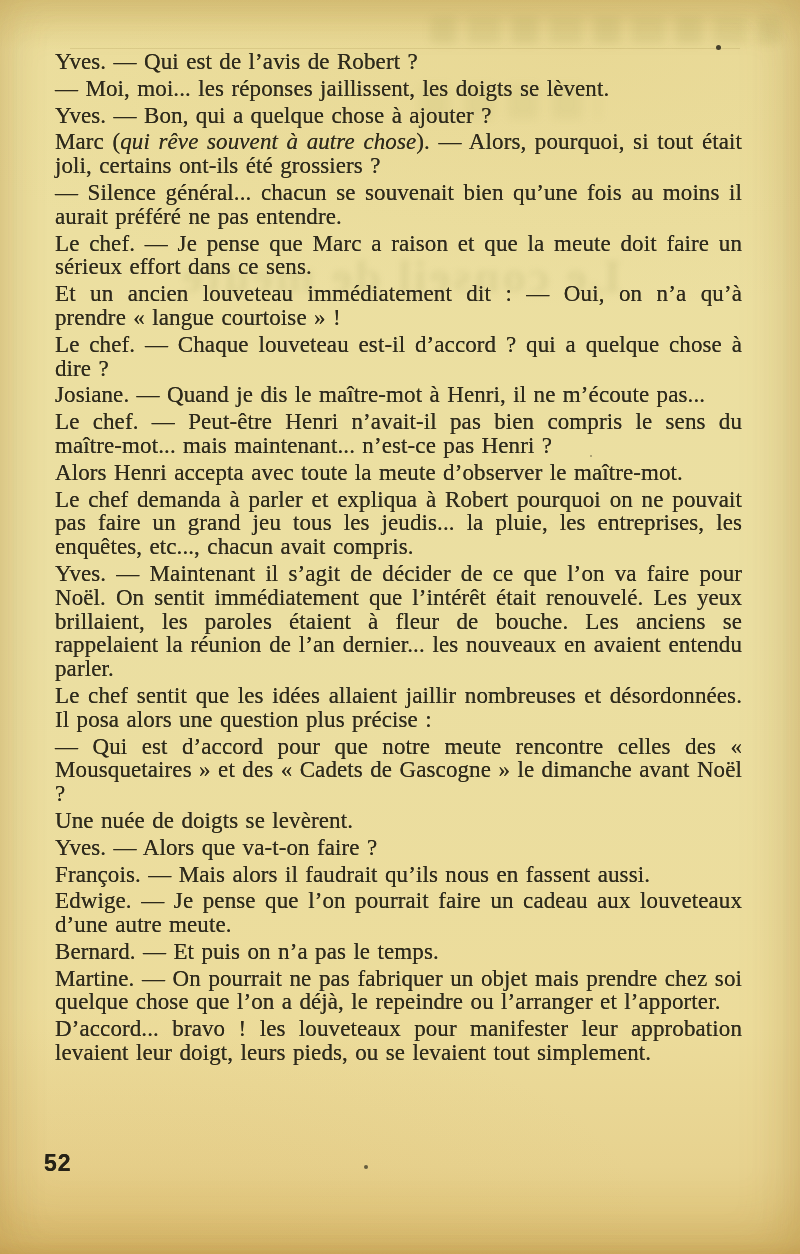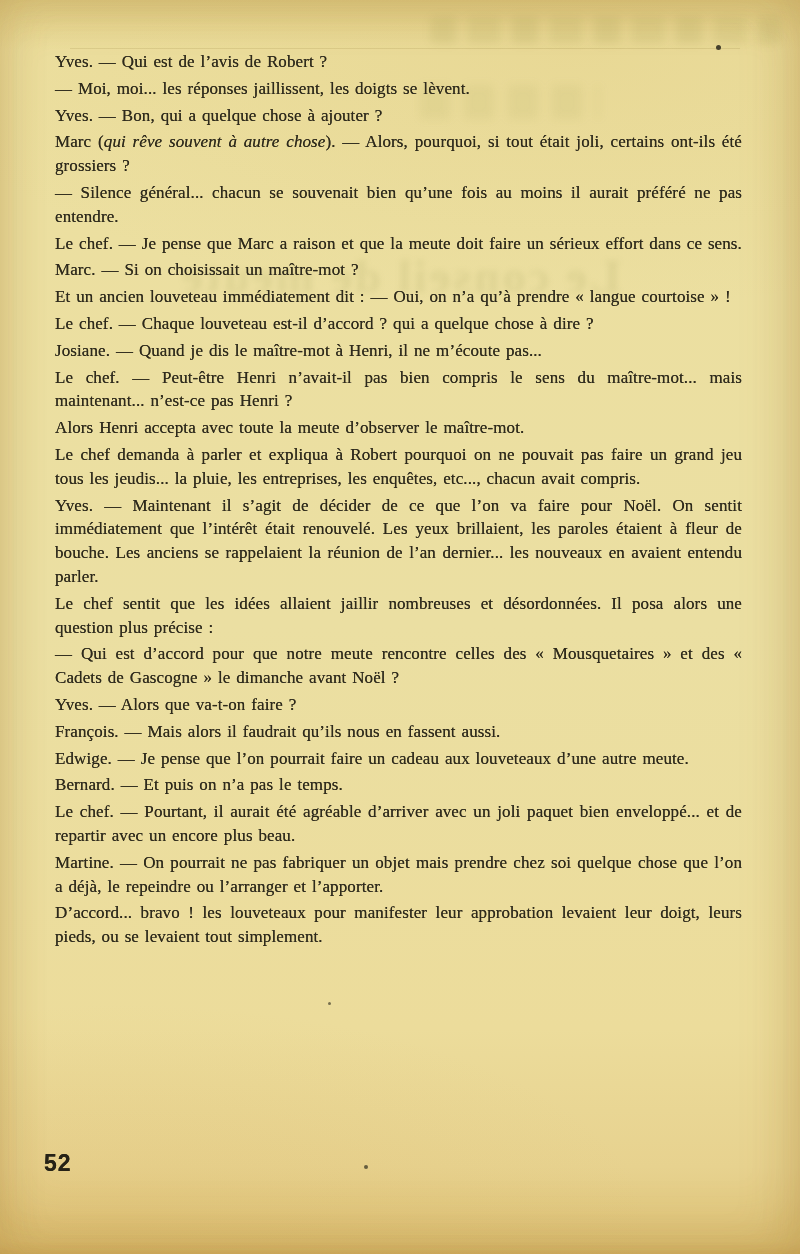--- a/index.html
+++ b/index.html
@@ -81,21 +81,21 @@
     pointer-events: none;
   }
   .text-block {
     position: absolute;
     top: 50px;
     left: 55px;
     width: 691px;
   }
   .para {
     margin: 0 4px 3px 0;
-    font-size: 17px;
+    font-size: 23px;
     line-height: 23.8px;
     text-align: justify;
     letter-spacing: 0.1px;
     word-spacing: 1.5px;
     text-shadow: 0 0 0.5px rgba(46,42,28,0.85);
   }
   .italic { font-style: italic; }
   .page-number {
     position: absolute;
     left: 44px;
@@ -130,35 +130,34 @@
   <div class="ghost-mid-blob"></div>
   <div class="ghost-title">Le conseil de meute</div>
 
   <main class="text-block">
     <p class="para">Yves. — Qui est de l’avis de Robert ?</p>
     <p class="para">— Moi, moi... les réponses jaillissent, les doigts se lèvent.</p>
     <p class="para">Yves. — Bon, qui a quelque chose à ajouter ?</p>
     <p class="para"><span>Marc (</span><span class="italic">qui rêve souvent à autre chose</span><span>). — Alors, pourquoi, si tout était joli, certains ont-ils été grossiers ?</span></p>
     <p class="para">— Silence général... chacun se souvenait bien qu’une fois au moins il aurait préféré ne pas entendre.</p>
     <p class="para">Le chef. — Je pense que Marc a raison et que la meute doit faire un sérieux effort dans ce sens.</p>
-    <p class="para">Marc. — Si on choisissait un maître-mot ?</p>
     <p class="para">Et un ancien louveteau immédiatement dit : — Oui, on n’a qu’à prendre « langue courtoise » !</p>
     <p class="para">Le chef. — Chaque louveteau est-il d’accord ? qui a quelque chose à dire ?</p>
     <p class="para">Josiane. — Quand je dis le maître-mot à Henri, il ne m’écoute pas...</p>
     <p class="para">Le chef. — Peut-être Henri n’avait-il pas bien compris le sens du maître-mot... mais maintenant... n’est-ce pas Henri ?</p>
     <p class="para">Alors Henri accepta avec toute la meute d’observer le maître-mot.</p>
     <p class="para">Le chef demanda à parler et expliqua à Robert pourquoi on ne pouvait pas faire un grand jeu tous les jeudis... la pluie, les entreprises, les enquêtes, etc..., chacun avait compris.</p>
     <p class="para">Yves. — Maintenant il s’agit de décider de ce que l’on va faire pour Noël. On sentit immédiatement que l’intérêt était renouvelé. Les yeux brillaient, les paroles étaient à fleur de bouche. Les anciens se rappelaient la réunion de l’an dernier... les nouveaux en avaient entendu parler.</p>
     <p class="para">Le chef sentit que les idées allaient jaillir nombreuses et désordonnées. Il posa alors une question plus précise :</p>
     <p class="para">— Qui est d’accord pour que notre meute rencontre celles des « Mousquetaires » et des « Cadets de Gascogne » le dimanche avant Noël ?</p>
+    <p class="para">Une nuée de doigts se levèrent.</p>
     <p class="para">Yves. — Alors que va-t-on faire ?</p>
     <p class="para">François. — Mais alors il faudrait qu’ils nous en fassent aussi.</p>
     <p class="para">Edwige. — Je pense que l’on pourrait faire un cadeau aux louveteaux d’une autre meute.</p>
     <p class="para">Bernard. — Et puis on n’a pas le temps.</p>
-    <p class="para">Le chef. — Pourtant, il aurait été agréable d’arriver avec un joli paquet bien enveloppé... et de repartir avec un encore plus beau.</p>
     <p class="para">Martine. — On pourrait ne pas fabriquer un objet mais prendre chez soi quelque chose que l’on a déjà, le repeindre ou l’arranger et l’apporter.</p>
     <p class="para">D’accord... bravo ! les louveteaux pour manifester leur approbation levaient leur doigt, leurs pieds, ou se levaient tout simplement.</p>
   </main>
 
   <div class="page-number">52</div>
 
   <div class="speck speck-1"></div>
   <div class="speck speck-2"></div>
   <div class="speck speck-3"></div>
   <div class="speck speck-4"></div>

